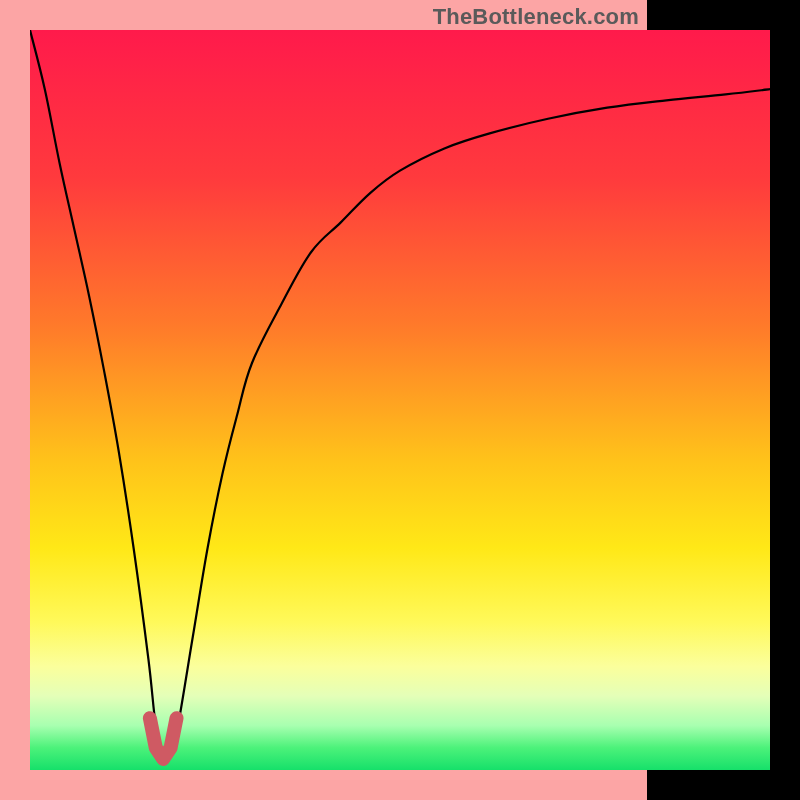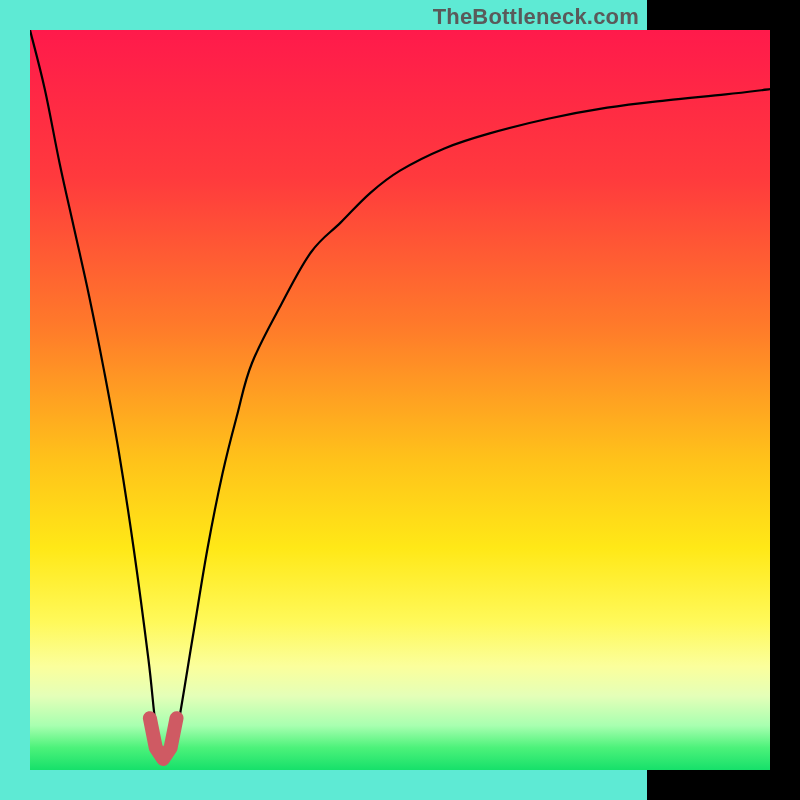--- a/index.html
+++ b/index.html
@@ -10,21 +10,21 @@
     background: #000;
     overflow: hidden;
     font-family: Arial, Helvetica, sans-serif;
   }
   .frame {
     position: absolute;
     left: 0;
     top: 0;
     width: 647px;
     height: 800px;
-    background: #5eead4;
+    background: #fca5a5;
   }
   .plot-area {
     position: absolute;
     left: 30px;
     top: 30px;
     width: 740px;
     height: 740px;
     overflow: hidden;
   }
   .gradient {

